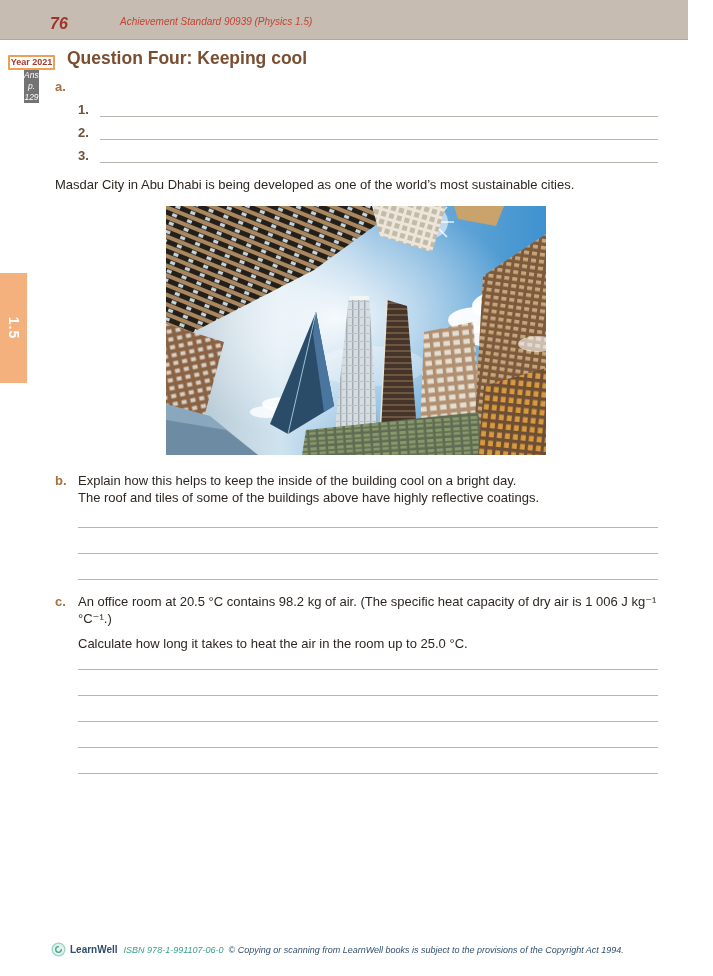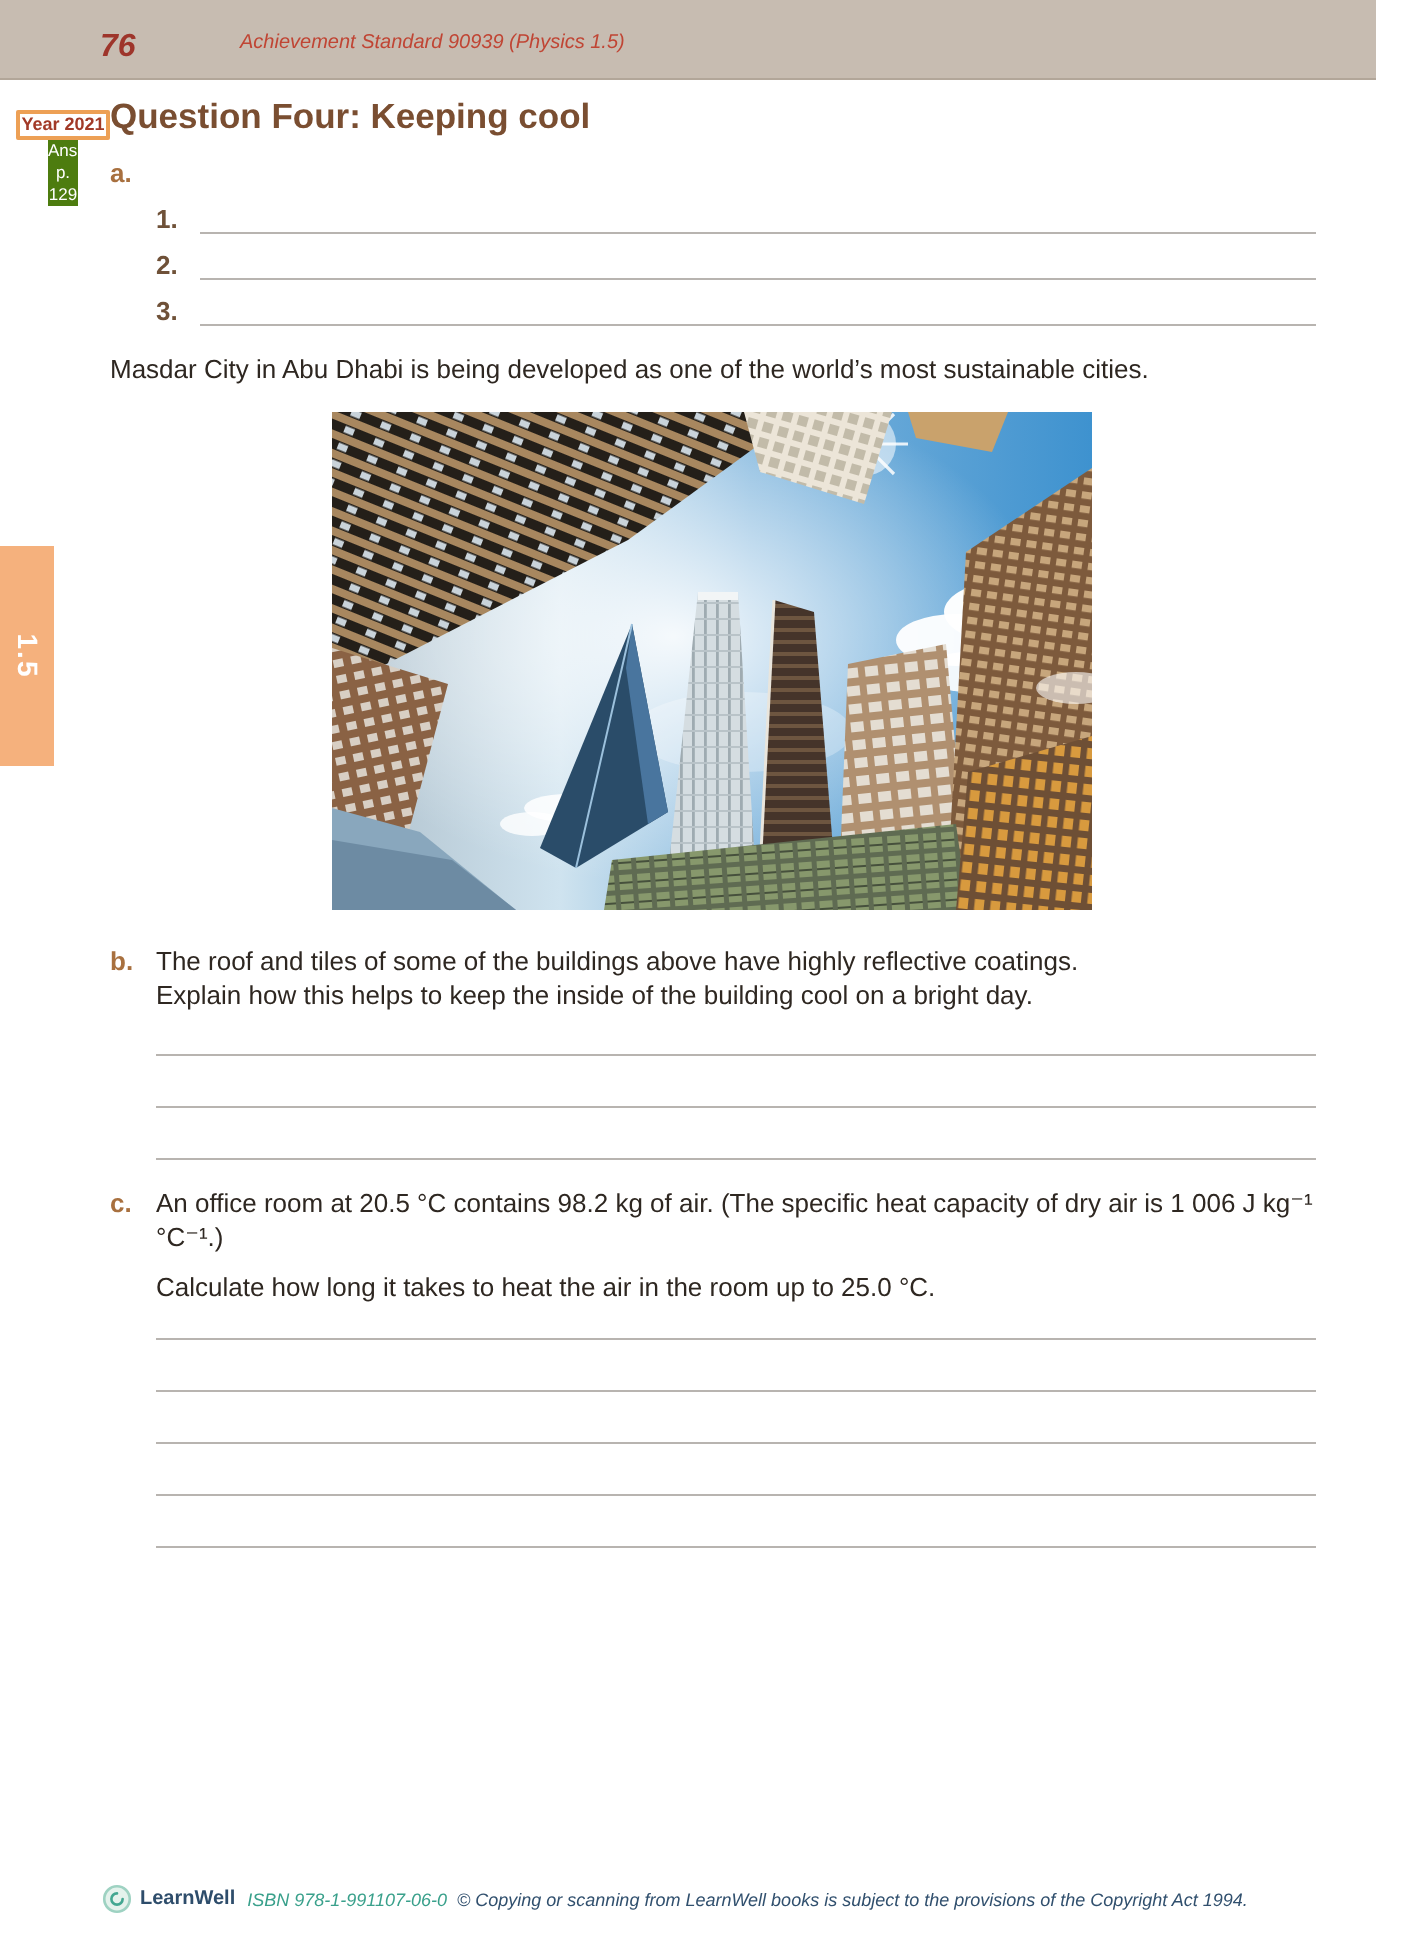--- a/index.html
+++ b/index.html
@@ -20,23 +20,23 @@
   
   .side-tab { position:absolute; left:0; top:273px; width:27px; height:110px; background:#f5b17d; }
   .side-tab span { position:absolute; left:50%; top:50%;
                    transform:translate(-50%,-50%) rotate(90deg);
                    color:#fff; font-weight:bold; font-size:14px; letter-spacing:1px; }
 
   
   .badge { position:absolute; left:8px; top:55px; width:47px; text-align:center; }
   .badge-year { background:#fff; border:2px solid #eda055; color:#a23a28;
                 font-weight:bold; font-size:9px; line-height:11px; border-radius:1px; }
-  .badge-ans  { background:#4d7c0f; color:#fff; font-size:8.5px; line-height:11px; margin:0 16px; }
-
-  .q-title { position:absolute; left:55px; top:48px; font-size:17.5px; font-weight:bold; color:#7a4e31; }
+  .badge-ans  { background:#737373; color:#fff; font-size:8.5px; line-height:11px; margin:0 16px;font-style:italic; }
+
+  .q-title { position:absolute; left:67px; top:48px; font-size:17.5px; font-weight:bold; color:#7a4e31; }
 
   .part { position:absolute; display:flex; }
   .part-label { width:23px; flex:none; font-weight:bold; font-size:13px; color:#a8703f; line-height:17px; }
   .part-text  { font-size:13px; line-height:17px; color:#2e2721; }
   .part-text .tline { margin-top:8px; }
 
   #part-a { left:55px; top:78px; right:55px; }
   #part-b { left:55px; top:472px; right:55px; }
   #part-c { left:55px; top:593px; right:55px; }
 
@@ -193,22 +193,22 @@
     <polygon points="307,249 317,70 380,28 380,249" fill="url(#pGridRight)"></polygon>
     <polygon points="140,224 312,206 318,249 136,249" fill="url(#pGreen)"></polygon>
     <polygon points="312,249 318,180 380,162 380,249" fill="url(#pMason)"></polygon>
     <ellipse cx="372" cy="138" rx="20" ry="8" fill="#ffffff" opacity="0.6"></ellipse>
   </svg>
 </figure>
 
 <div class="part" id="part-b">
   <span class="part-label">b.</span>
   <span class="part-text">
+    <div>Explain how this helps to keep the inside of the building cool on a bright day.</div>
     <div>The roof and tiles of some of the buildings above have highly reflective coatings.</div>
-    <div>Explain how this helps to keep the inside of the building cool on a bright day.</div>
   </span>
 </div>
 
 <div class="hrule" style="top:527px"></div>
 <div class="hrule" style="top:553px"></div>
 <div class="hrule" style="top:579px"></div>
 
 <div class="part" id="part-c">
   <span class="part-label">c.</span>
   <span class="part-text">

